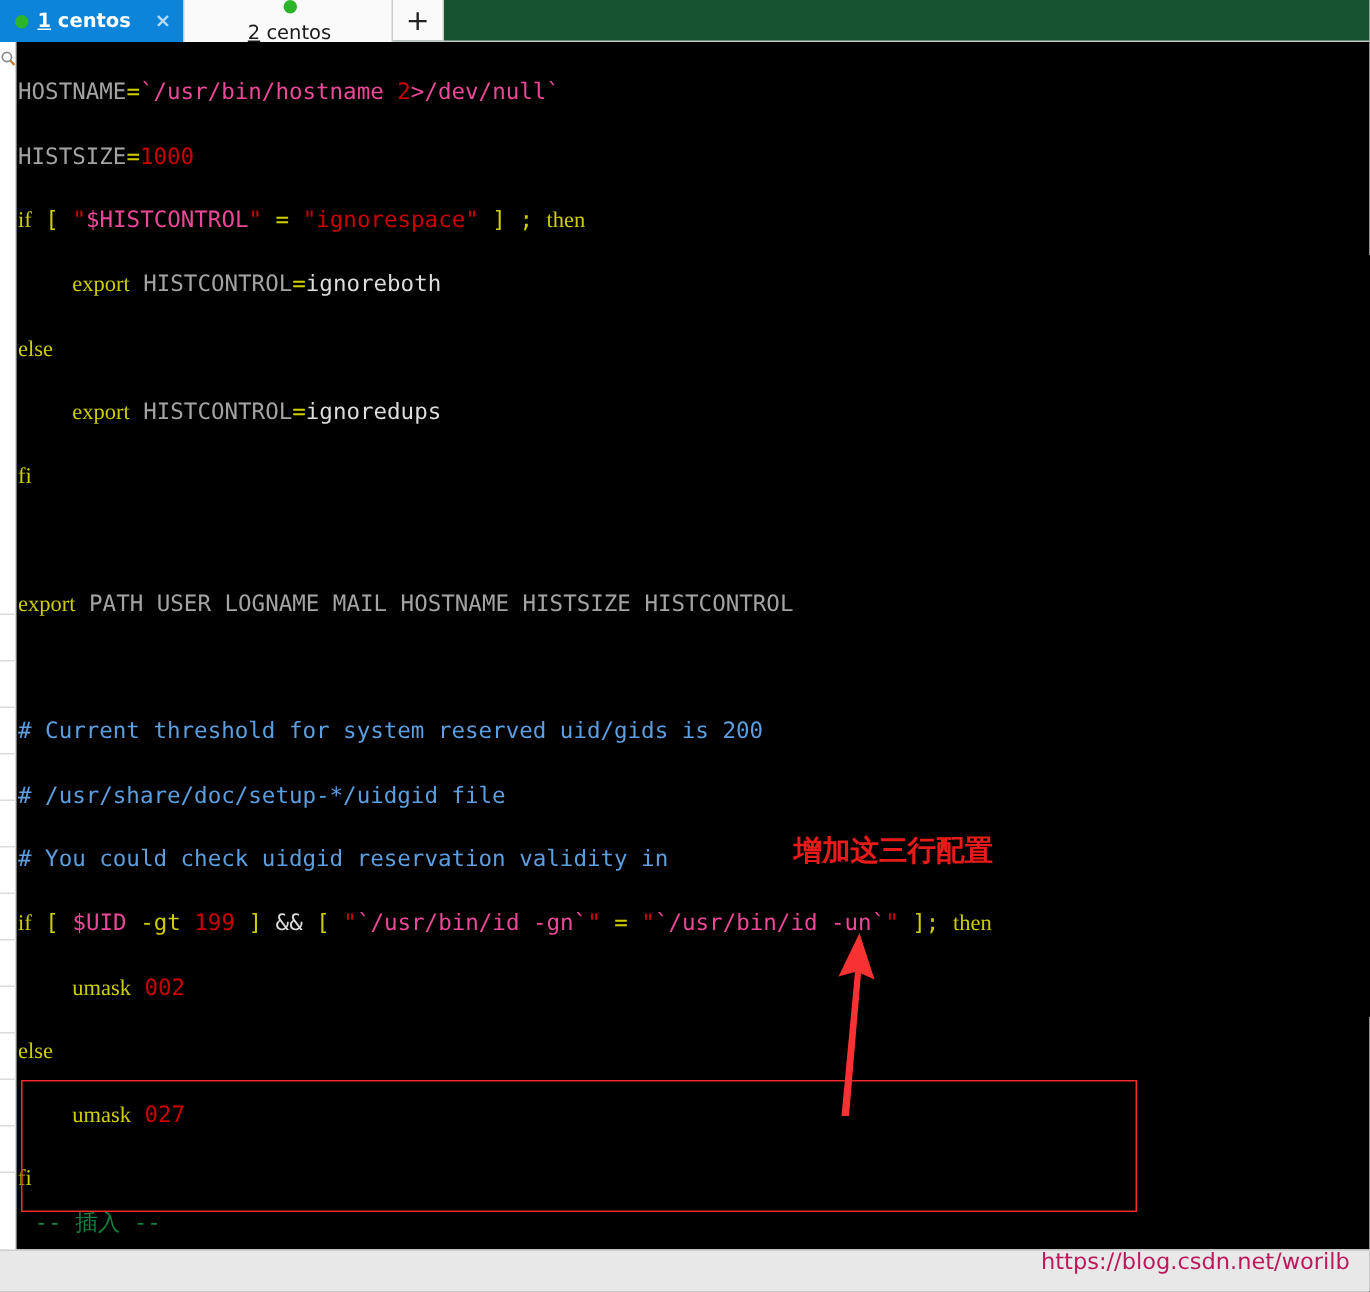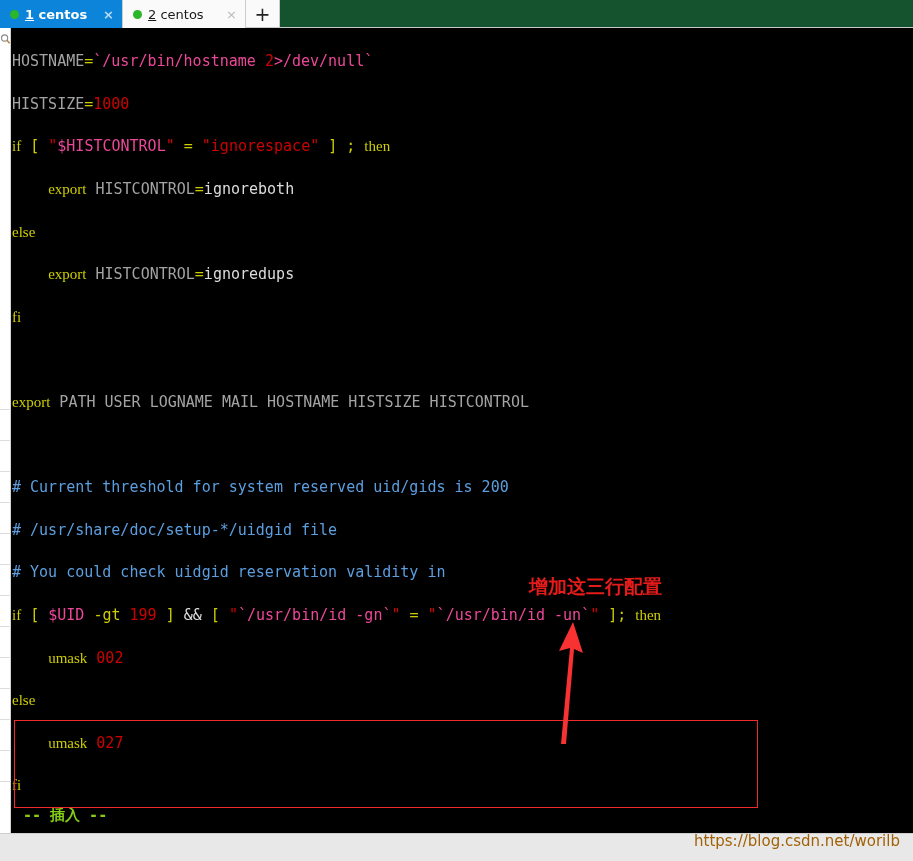--- a/index.html
+++ b/index.html
@@ -36,21 +36,22 @@
     background: #0b84d9;
     color: #ffffff;
     font-weight: bold;
     width: 122px;
   }
   .tab.inactive {
     background: #fafafa;
     color: #1a1a1a;
     border-left: 1px solid #cdcdcd;
     border-right: 1px solid #cdcdcd;
-    width: 124px;
+    width: 140px;
+    flex-direction: column;
   }
   .tab-dot {
     width: 9px; height: 9px; border-radius: 50%;
     background: #2ab52a; flex: none;
   }
   .tab-label { white-space: nowrap; }
   .tab-label .num { text-decoration: underline; }
   .tab-close {
     margin-left: auto;
     font-size: 13px;
@@ -108,34 +109,34 @@
   .c-num   { color: #cd0000; }  
   .c-kw    { color: #cdcd00; font-family: Liberation Serif, serif; }  
   .c-op    { color: #cdcd00; }  
   .c-cmt   { color: #5c9fe0; }  
   .c-var   { color: #ec4899; }  
   .c-pln   { color: #dddddd; }
 
   #statusline {
     position: absolute; left: 12px; bottom: 8px;
     font-family: "DejaVu Sans Mono", monospace;
-    font-size: 15px; color: #84cc16; font-weight: bold;
+    font-size: 15px; color: #15803d;
   }
 
   
   #redbox {
     position: absolute;
     left: 3px; top: 692px;
     width: 744px; height: 88px;
     border: 1px solid #ef2b2b;
     box-sizing: border-box;
     pointer-events: none;
   }
   #anno-text {
-    position: absolute; left: 529px; top: 574px;
+    position: absolute; left: 529px; top: 554px;
     font-family: "DejaVu Sans", sans-serif;
     font-size: 19px; font-weight: bold;
     color: #e81b1b;
     white-space: nowrap;
   }
   #anno-arrow {
     position: absolute; left: 515px; top: 592px;
     width: 90px; height: 125px;
     pointer-events: none;
   }
@@ -145,21 +146,21 @@
     position: absolute; left: 0; top: 833px;
     width: 913px; height: 28px;
     background: #e8e8e8;
     border-top: 1px solid #cfcfcf;
     box-sizing: border-box;
   }
   #watermark {
     position: absolute; left: 694px; top: 832px;
     font-family: "DejaVu Sans", sans-serif;
     font-size: 15px;
-    color: #a16207;
+    color: #be185d;
     white-space: nowrap;
   }
 </style>
 </head>
 <body>
 
 <div id="tabbar">
   <div class="tab active">
     <span class="tab-dot"></span>
     <span class="tab-label"><span class="num">1</span><span> centos</span></span>

